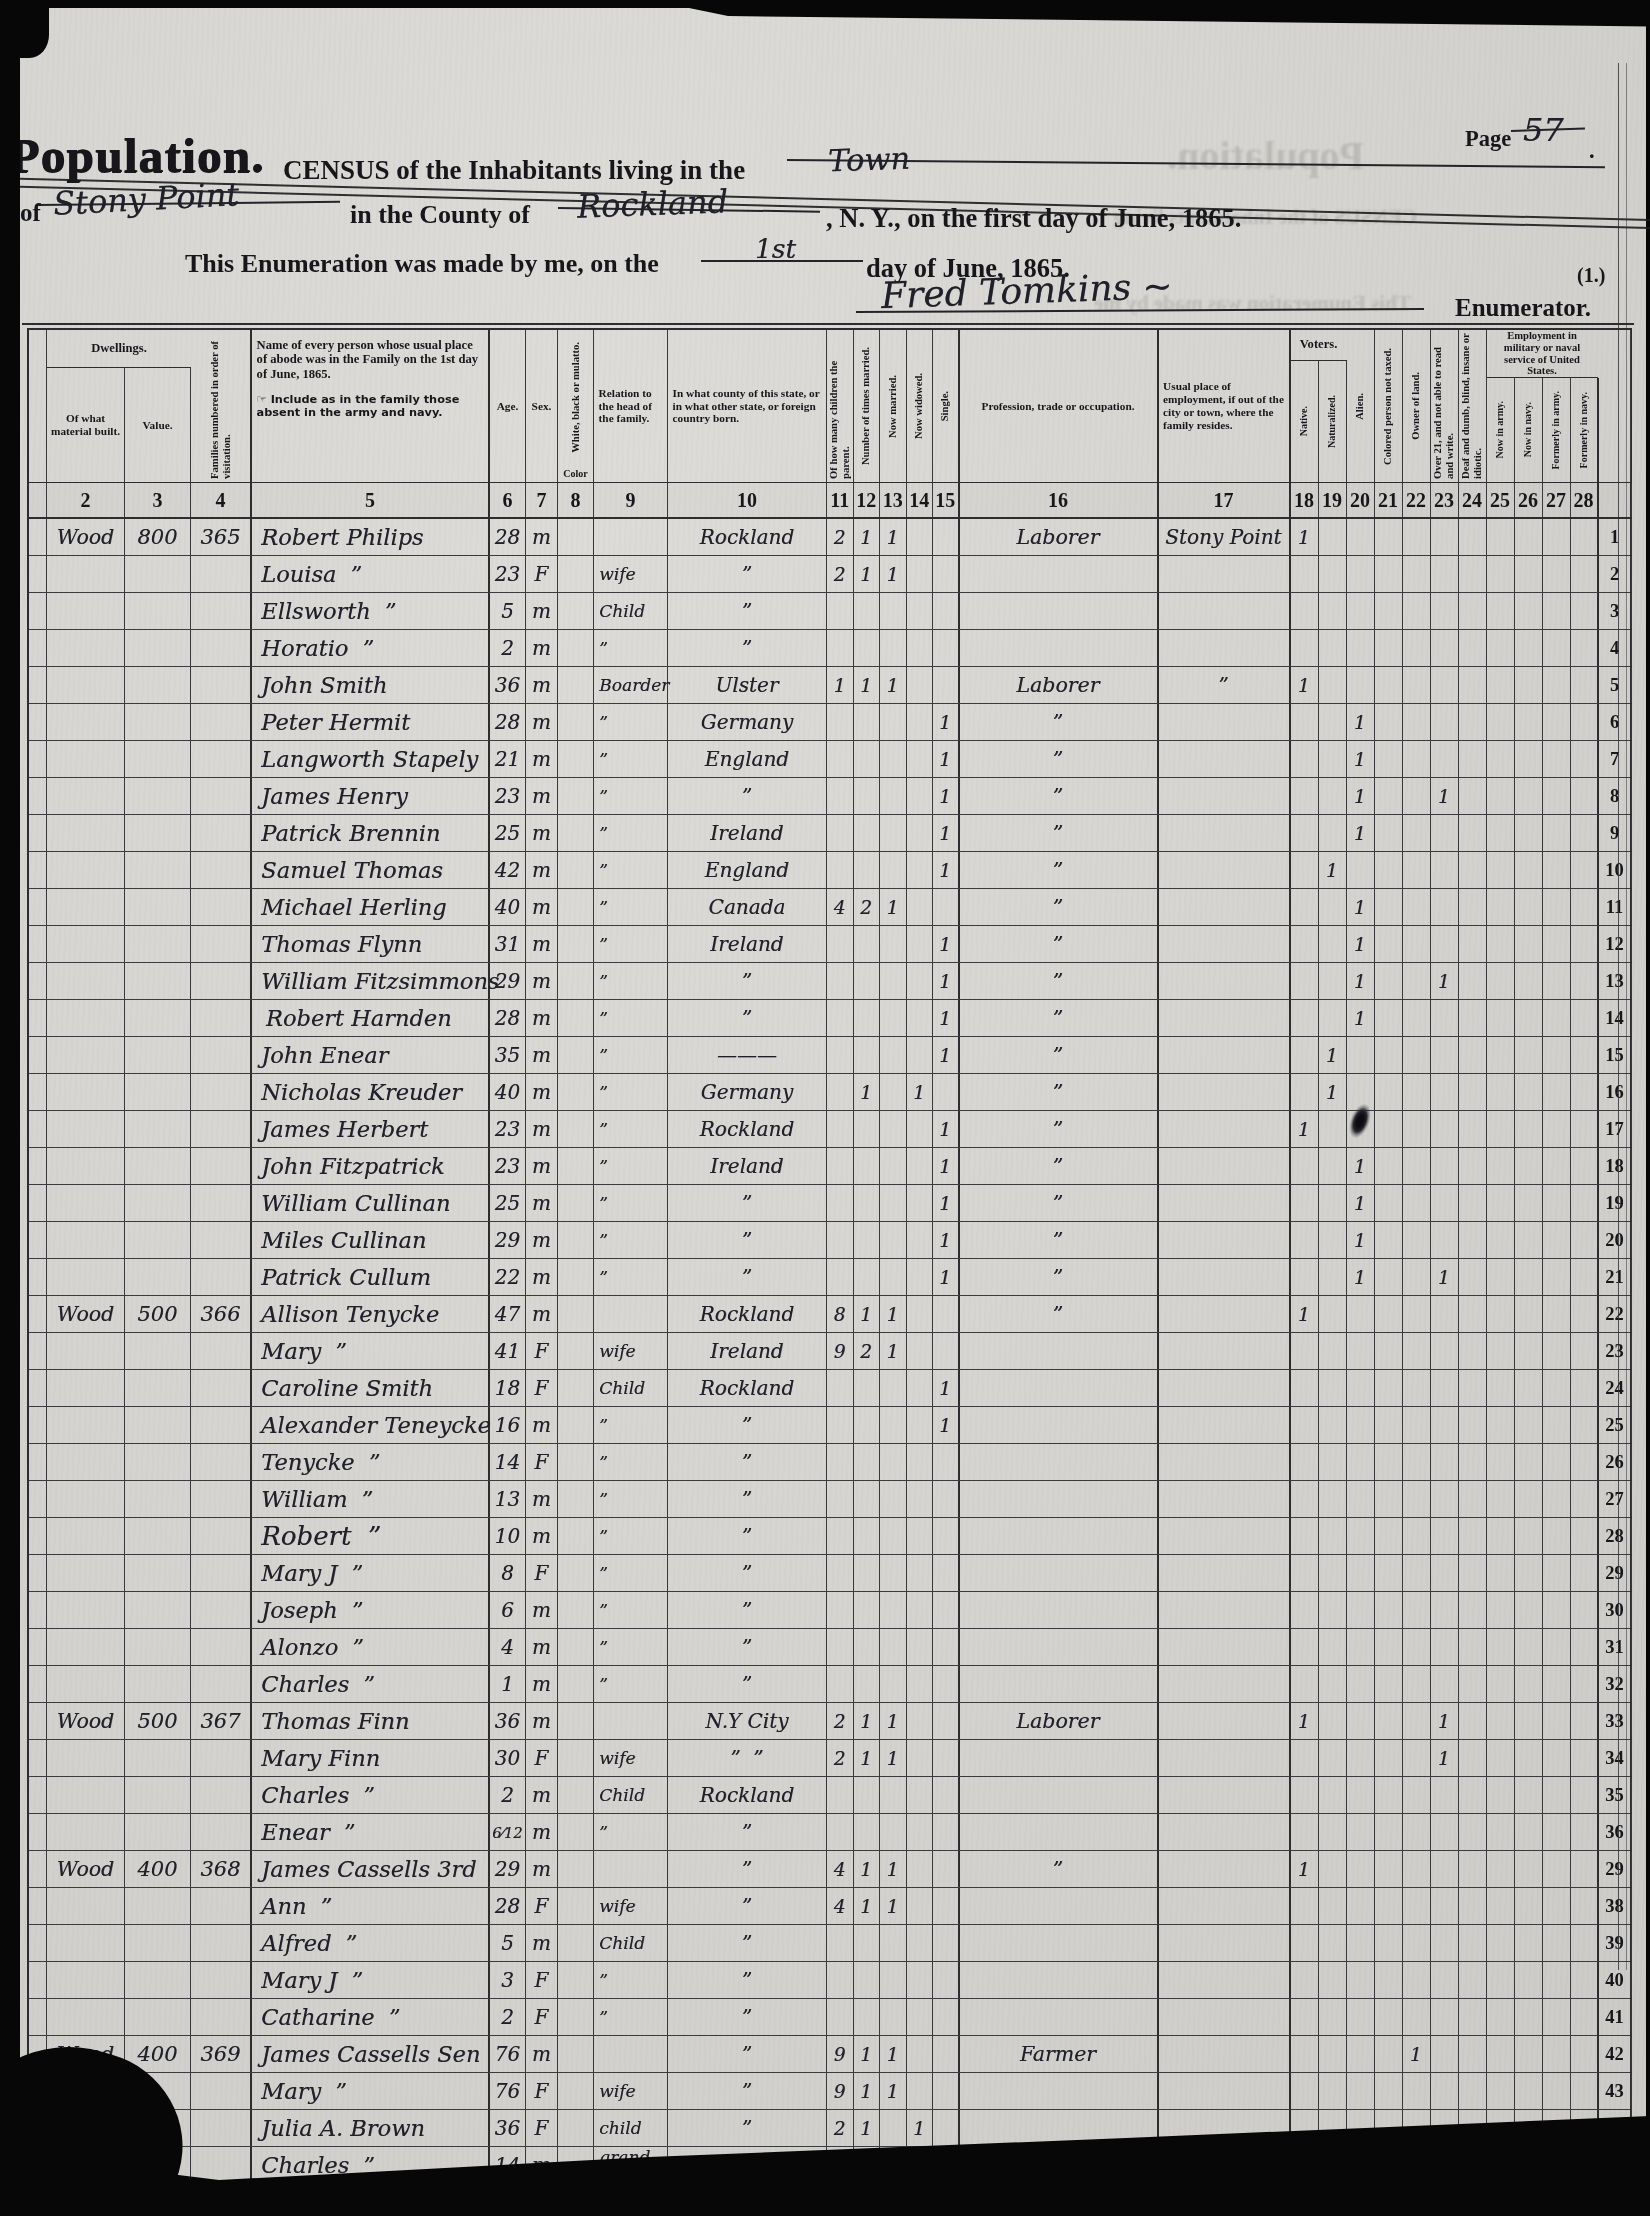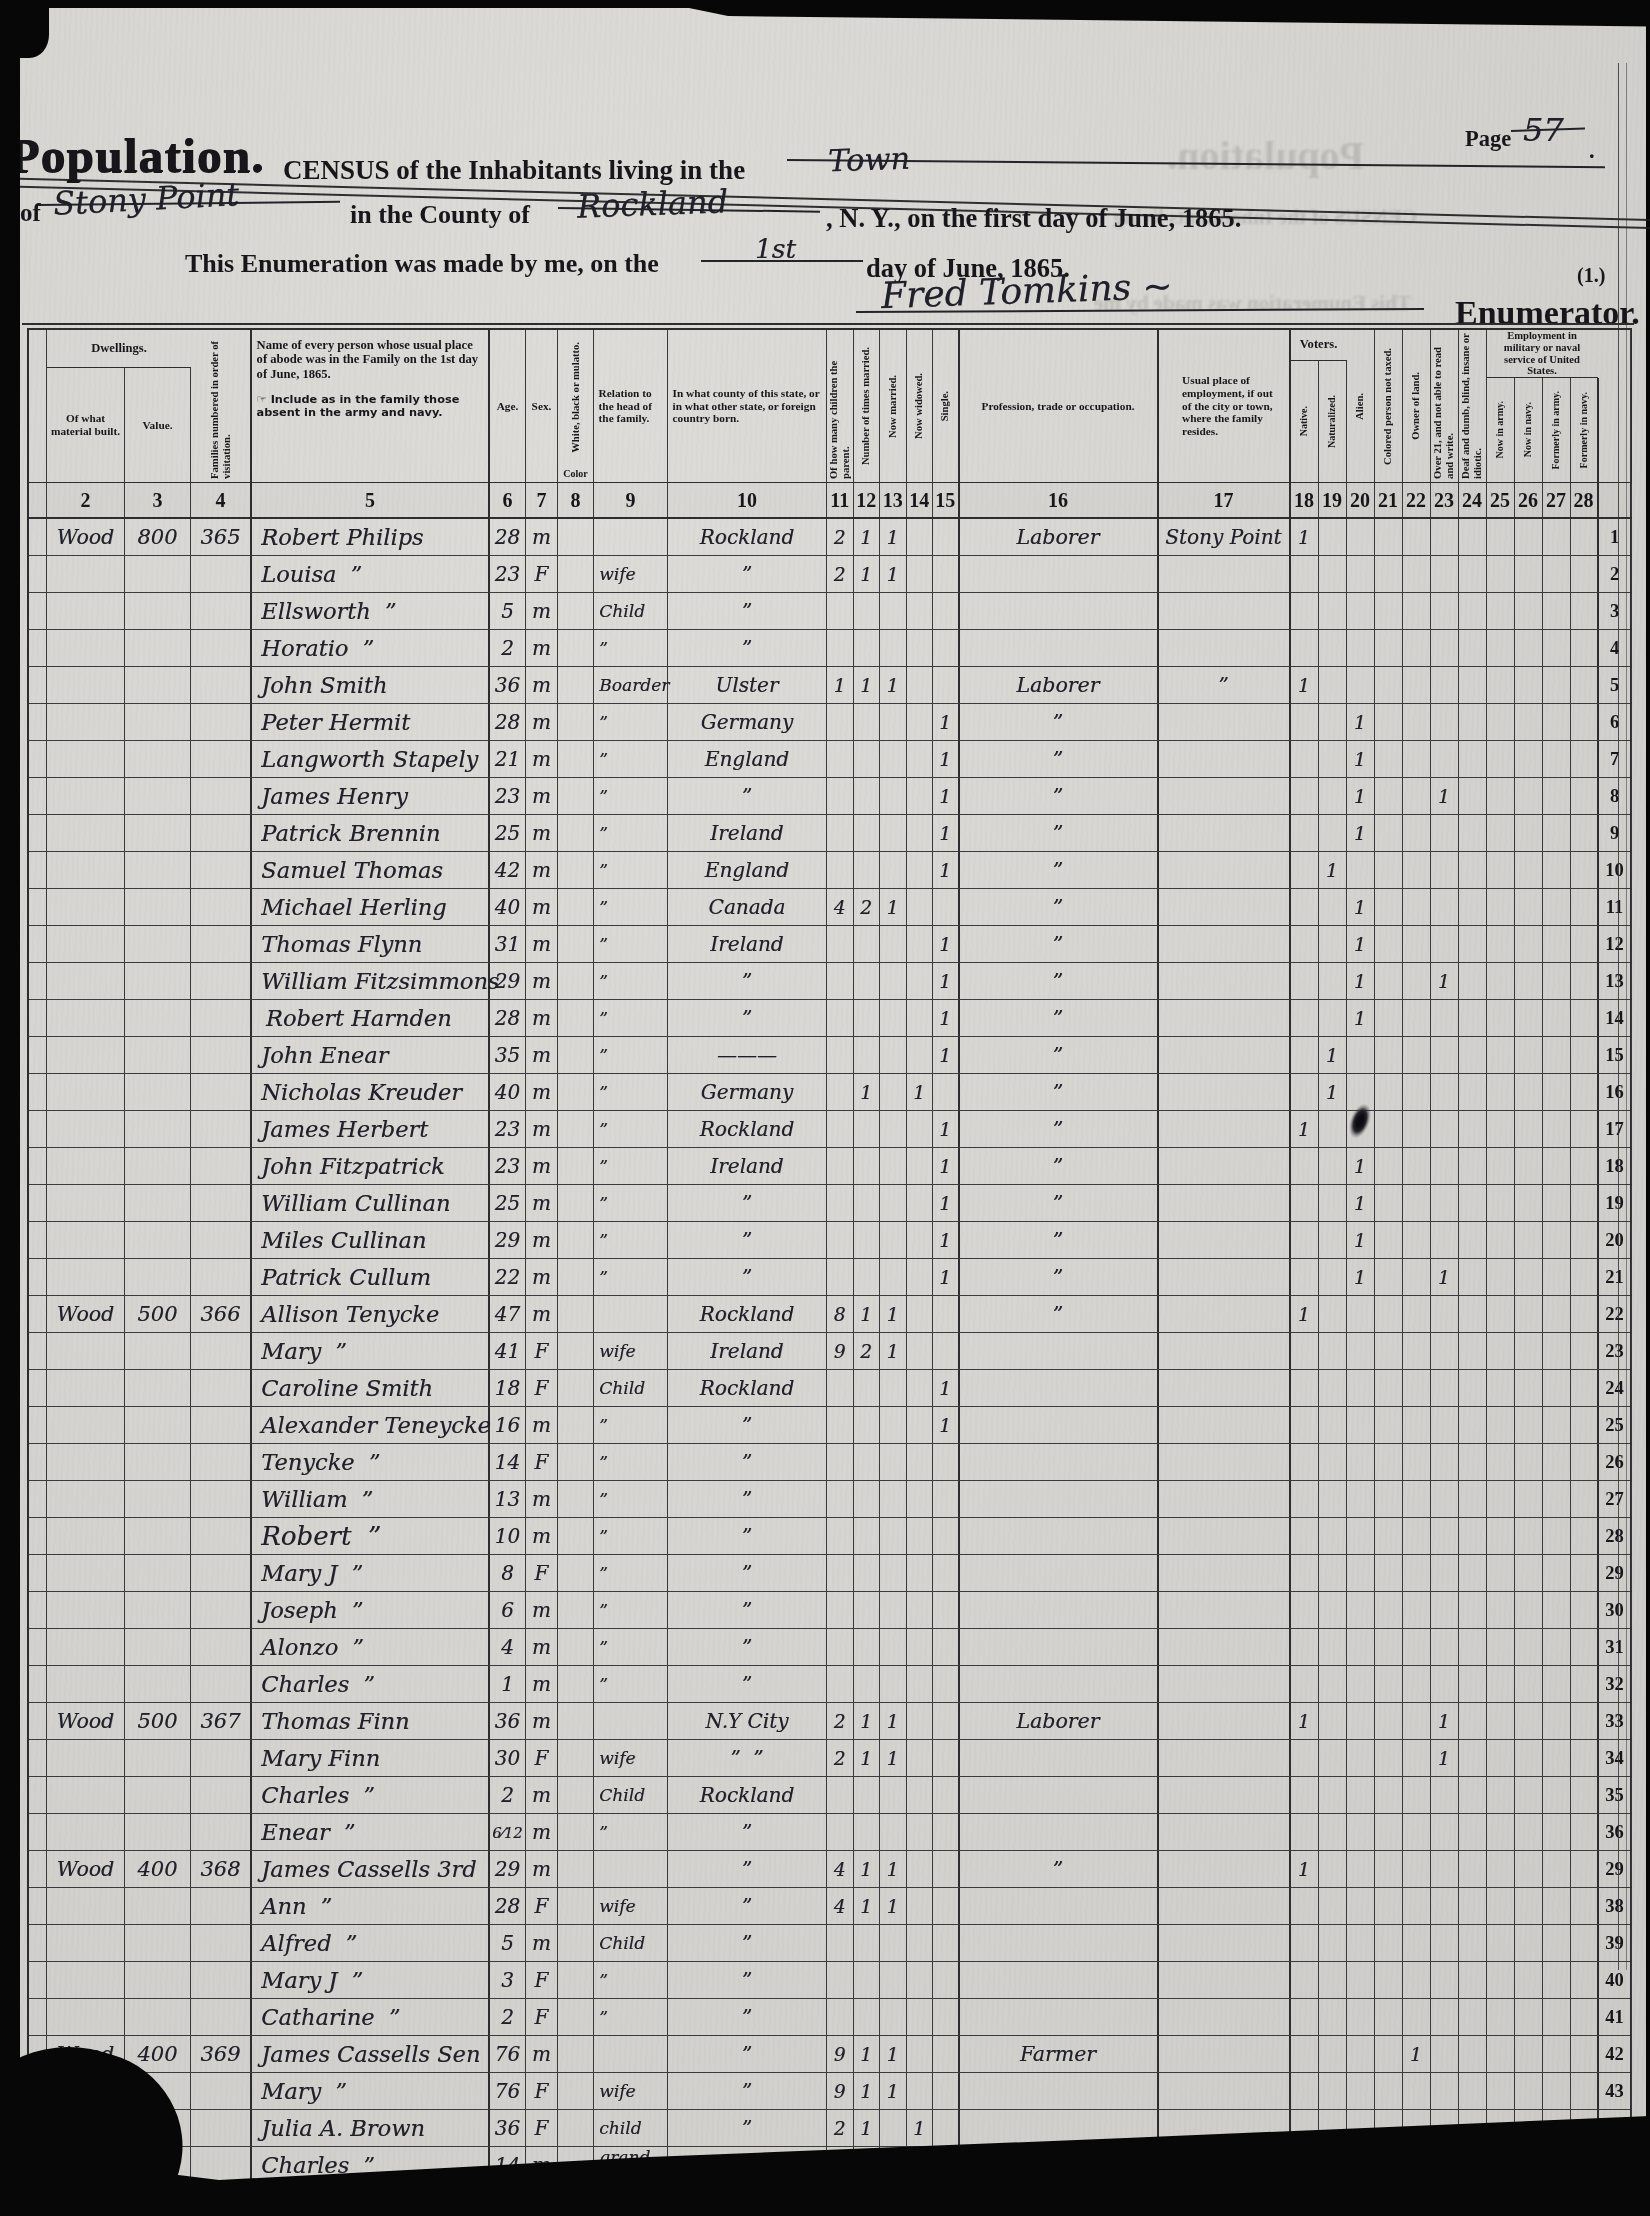--- a/index.html
+++ b/index.html
@@ -79,21 +79,21 @@
 <div class="pr" style="left:826px;top:203px;font-size:26.5px;">, N. Y., on the first day of June, 1865.</div>
 
 <div class="pr" style="left:185px;top:249px;font-size:26px;">This Enumeration was made by me, on the</div>
 <div class="hw" style="left:755px;top:233px;font-size:26.5px;">1st</div>
 <div class="uline" style="left:701px;top:260px;width:162px;"></div>
 <div class="pr" style="left:866px;top:253px;font-size:26.5px;">day of June, 1865.</div>
 <div class="pr" style="left:1577px;top:264px;font-size:20px;">(1.)</div>
 
 <div class="hw" style="left:881px;top:270px;font-size:36px;transform:rotate(-2deg);">Fred Tomkins ~</div>
 <div class="uline" style="left:856px;top:311px;width:568px;transform:rotate(-.3deg);"></div>
-<div class="pr" style="left:1455px;top:294px;font-size:34px;">Enumerator.</div>
+<div class="pr" style="left:1455px;top:294px;font-size:25px;">Enumerator.</div>
 
 <div id="tbl">
     <div class="hrow">
       <div class="cell" style="width: 18.5px;"></div>
       <div class="gwrap" style="width: 144px;">
         <div class="ghead" style="height: 38px; font-size: 12.6px;">Dwellings.</div>
         <div class="gcells">
           <div class="cell" style="width: 78px;"><div style="width: 100%; height: 100%; display: flex; align-items: center; justify-content: center; position: relative;"><span class="hlab" style="font-size: 11.3px;">Of what material built.</span></div></div>
           <div class="cell" style="width: 66px;"><div style="width: 100%; height: 100%; display: flex; align-items: center; justify-content: center; position: relative;"><span class="hlab" style="font-size: 11.3px;">Value.</span></div></div>
         </div>
@@ -104,21 +104,21 @@
       <div class="cell" style="width: 32px;"><div style="width: 100%; height: 100%; display: flex; align-items: center; justify-content: center; position: relative;"><span class="hlab" style="font-size: 11.3px;">Sex.</span></div></div>
       <div class="cell" style="width: 36px;"><div style="width: 100%; height: 100%; display: flex; align-items: center; justify-content: center; position: relative;"><span class="vt" style="margin-bottom: 17px;">White, black or mulatto.</span><div class="subColor">Color</div></div></div>
       <div class="cell" style="width: 74px;"><div style="width: 100%; height: 100%; display: flex; align-items: center; justify-content: center; position: relative;"><div class="ptext" style="font-size: 11.3px;">Relation to the head of the family.</div></div></div>
       <div class="cell" style="width: 159px;"><div style="width: 100%; height: 100%; display: flex; align-items: center; justify-content: center; position: relative;"><div class="ptext" style="font-size: 11.3px;">In what county of this state, or in what other state, or foreign country born.</div></div></div>
       <div class="cell" style="width: 26.5px;"><div style="width: 100%; height: 100%; display: flex; align-items: center; justify-content: center; position: relative;"><span class="vt">Of how many children the parent.</span></div></div>
       <div class="cell" style="width: 26.5px;"><div style="width: 100%; height: 100%; display: flex; align-items: center; justify-content: center; position: relative;"><span class="vt">Number of times married.</span></div></div>
       <div class="cell" style="width: 26.5px;"><div style="width: 100%; height: 100%; display: flex; align-items: center; justify-content: center; position: relative;"><span class="vt">Now married.</span></div></div>
       <div class="cell" style="width: 26.5px;"><div style="width: 100%; height: 100%; display: flex; align-items: center; justify-content: center; position: relative;"><span class="vt">Now widowed.</span></div></div>
       <div class="cell heavy" style="width: 26.5px;"><div style="width: 100%; height: 100%; display: flex; align-items: center; justify-content: center; position: relative;"><span class="vt">Single.</span></div></div>
       <div class="cell heavy" style="width: 199px;"><div style="width: 100%; height: 100%; display: flex; align-items: center; justify-content: center; position: relative;"><div class="ptext" style="font-size: 11.3px;">Profession, trade or occupation.</div></div></div>
-      <div class="cell heavy" style="width: 132px; padding-left: 19px;"><div style="width: 100%; height: 100%; display: flex; align-items: center; justify-content: center; position: relative;"><div class="ptext" style="font-size: 11.3px;">Usual place of employment, if out of the city or town, where the family resides.</div></div></div>
+      <div class="cell heavy" style="width: 132px;"><div style="width: 100%; height: 100%; display: flex; align-items: center; justify-content: center; position: relative;"><div class="ptext" style="font-size: 11.3px;">Usual place of employment, if out of the city or town, where the family resides.</div></div></div>
       <div class="gwrap" style="width: 56px;">
         <div class="ghead" style="height: 30.5px; font-size: 12.6px;">Voters.</div>
         <div class="gcells">
           <div class="cell" style="width: 28px;"><div style="width: 100%; height: 100%; display: flex; align-items: center; justify-content: center; position: relative;"><span class="vt" style="font-size: 10px;">Native.</span></div></div>
           <div class="cell" style="width: 28px;"><div style="width: 100%; height: 100%; display: flex; align-items: center; justify-content: center; position: relative;"><span class="vt" style="font-size: 10px;">Naturalized.</span></div></div>
         </div>
       </div>
       <div class="cell" style="width: 28px;"><div style="width: 100%; height: 100%; display: flex; align-items: center; justify-content: center; position: relative;"><span class="vt">Alien.</span></div></div>
       <div class="cell" style="width: 28px;"><div style="width: 100%; height: 100%; display: flex; align-items: center; justify-content: center; position: relative;"><span class="vt">Colored person not taxed.</span></div></div>
       <div class="cell" style="width: 28px;"><div style="width: 100%; height: 100%; display: flex; align-items: center; justify-content: center; position: relative;"><span class="vt">Owner of land.</span></div></div>

